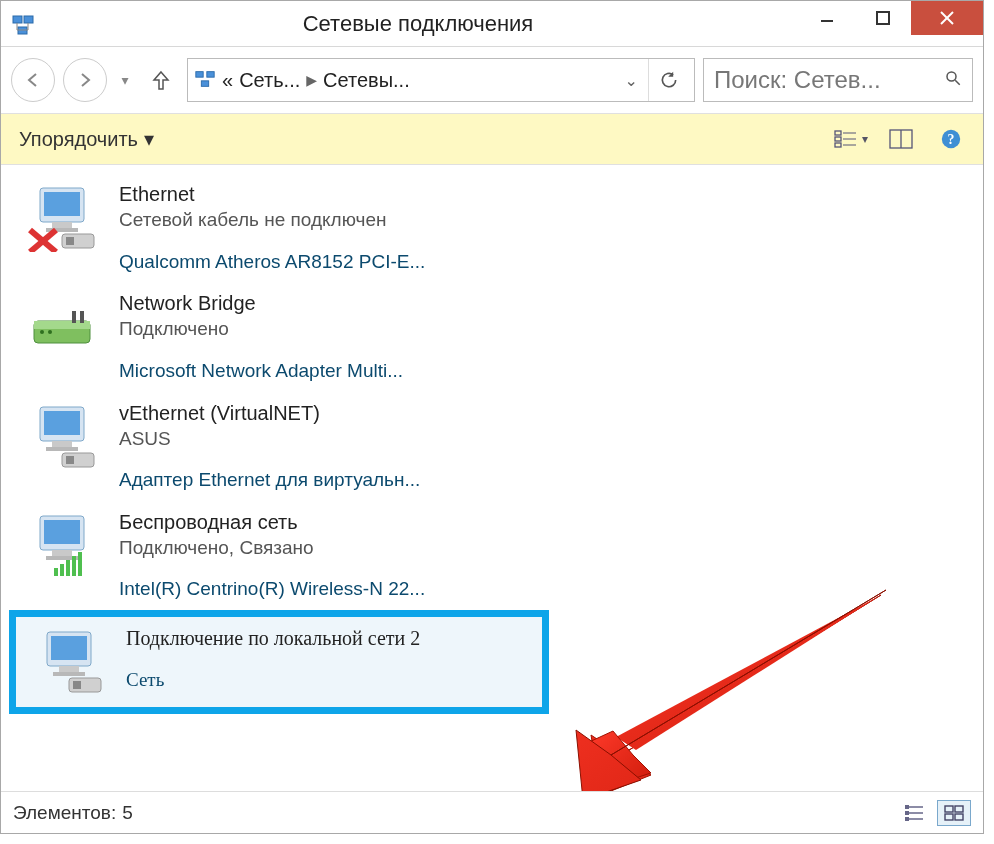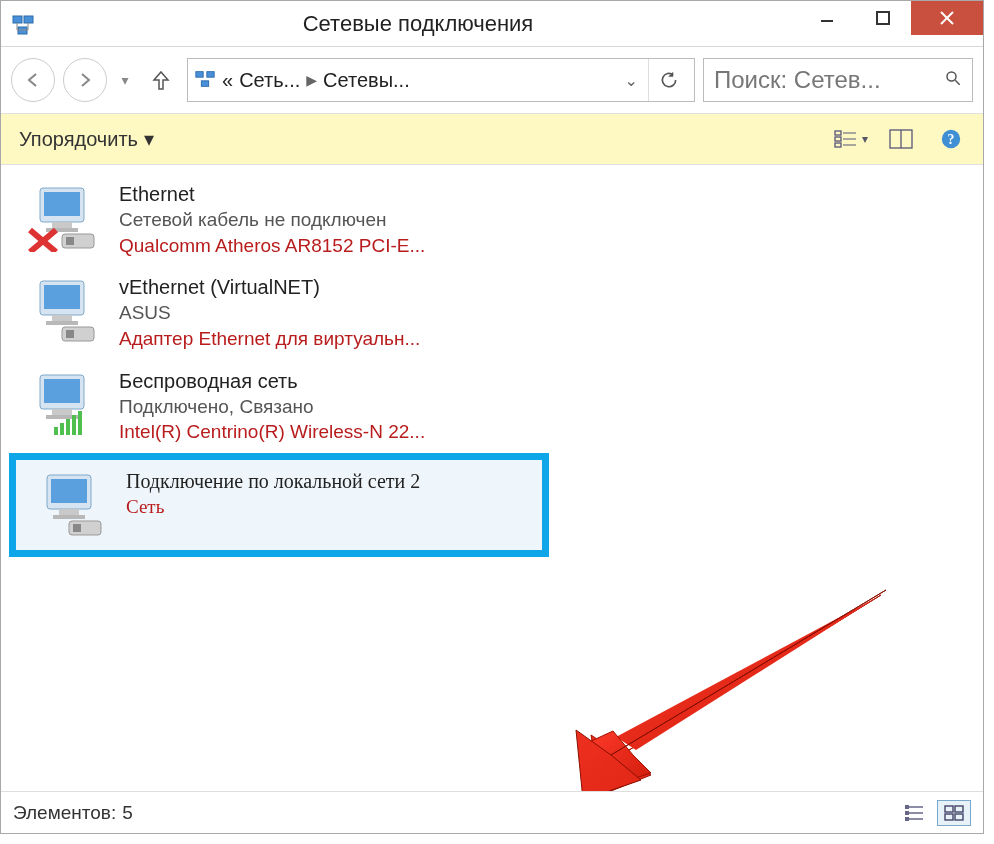--- a/index.html
+++ b/index.html
@@ -141,21 +141,21 @@
   }
   .conn-icon {
     width: 86px; height: 76px;
     display:flex; align-items:center; justify-content:center;
     position:relative;
     flex-shrink:0;
   }
   .conn-text { padding-top:2px; }
   .conn-name { font-size:20px; color:#222; line-height:1.3; }
   .conn-status { font-size:19px; color:#555; line-height:1.35; }
-  .conn-device { font-size:19px; color:#b91c1c; line-height:1.35; }
+  .conn-device { font-size:19px; color:#0c4a6e; line-height:1.35;margin-top:16px; }
   
   .arrow-annot {
     position:absolute;
     left: 540px; top: 410px;
     width: 360px; height: 250px;
     pointer-events:none;
   }
   
   .statusbar {
     height: 42px;
@@ -301,20 +301,37 @@
           <line x1="34" y1="48" x2="8" y2="70" stroke="#d33" stroke-width="6"></line>
         </svg>
       </div>
       <div class="conn-text">
         <div class="conn-name">Ethernet</div>
         <div class="conn-status">Сетевой кабель не подключен</div>
         <div class="conn-device">Qualcomm Atheros AR8152 PCI-E...</div>
       </div>
     </div>
 
+    <div class="conn-item">
+      <div class="conn-icon">
+        <svg width="80" height="70" viewBox="0 0 80 70">
+          <rect x="12" y="30" width="56" height="22" rx="4" fill="#7fbf5f" stroke="#4f8f3f"></rect>
+          <rect x="12" y="30" width="56" height="8" fill="#a4d98c"></rect>
+          <rect x="58" y="20" width="4" height="12" fill="#555"></rect>
+          <rect x="50" y="20" width="4" height="12" fill="#555"></rect>
+          <circle cx="20" cy="41" r="2" fill="#2f6f1f"></circle>
+          <circle cx="28" cy="41" r="2" fill="#2f6f1f"></circle>
+        </svg>
+      </div>
+      <div class="conn-text">
+        <div class="conn-name">Network Bridge</div>
+        <div class="conn-status">Подключено</div>
+        <div class="conn-device">Microsoft Network Adapter Multi...</div>
+      </div>
+    </div>
 
     <div class="conn-item">
       <div class="conn-icon">
         <svg width="80" height="70" viewBox="0 0 80 70">
           <rect x="18" y="6" width="44" height="34" rx="3" fill="#d6e4f2" stroke="#7fa8c9"></rect>
           <rect x="22" y="10" width="36" height="24" fill="#5aa0df"></rect>
           <rect x="30" y="40" width="20" height="6" fill="#c9c9c9"></rect>
           <rect x="24" y="46" width="32" height="4" fill="#b8b8b8"></rect>
           <rect x="40" y="52" width="32" height="14" rx="3" fill="#d0d0d0" stroke="#999"></rect>
           <rect x="44" y="55" width="8" height="8" fill="#888"></rect>

